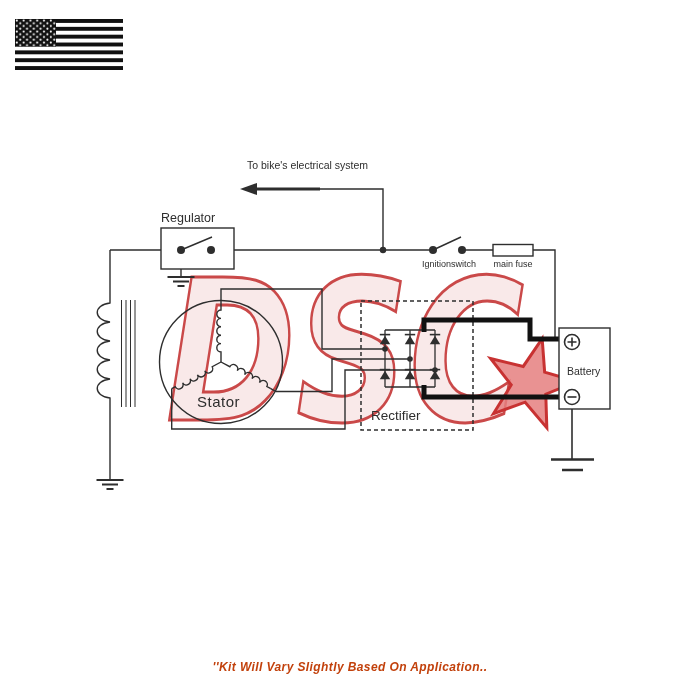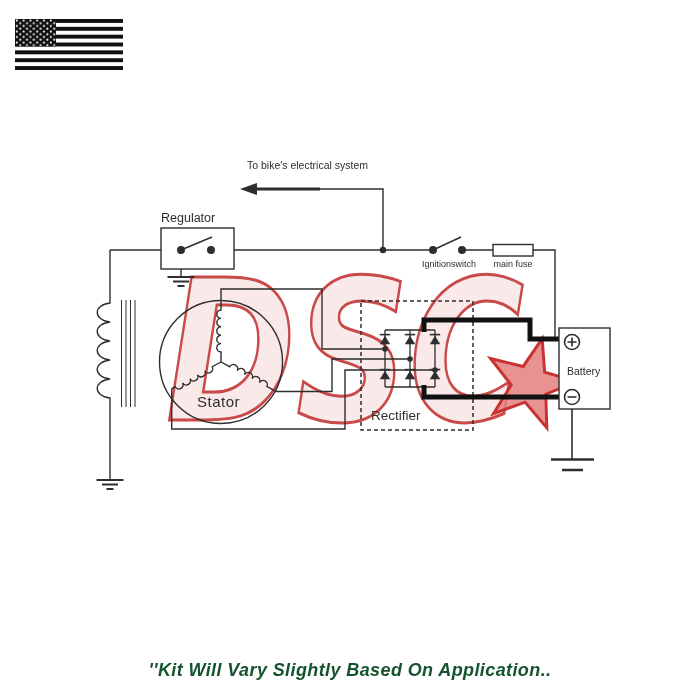--- a/index.html
+++ b/index.html
@@ -3,21 +3,21 @@
 <meta charset="utf-8">
 <style>
   html,body{margin:0;padding:0;background:#fff;}
   .canvas{position:relative;width:700px;height:700px;background:#fff;overflow:hidden;
           font-family:"Liberation Sans",sans-serif;}
   svg text{user-select:none;}
   .lbl{fill:#2e2e2e;stroke:none;font-family:"Liberation Sans",sans-serif;}
   .wm-text{font-family:"DejaVu Sans",sans-serif;font-weight:bold;font-style:italic;}
   .footer{position:absolute;left:0;top:660px;width:700px;text-align:center;
           font-family:"Liberation Sans",sans-serif;font-style:italic;font-weight:bold;
-          font-size:18px;letter-spacing:.4px;color:#14532d;}
+          font-size:12px;letter-spacing:.4px;color:#c2410c;}
 </style>
 </head>
 <body>
 
 <div class="canvas">
 
 <svg width="700" height="700" viewBox="0 0 700 700">
   <defs>
     <pattern id="stars" width="6.8" height="5.5" patternUnits="userSpaceOnUse">
       <circle cx="1.8" cy="1.5" r="1.05" fill="#fff"></circle>

